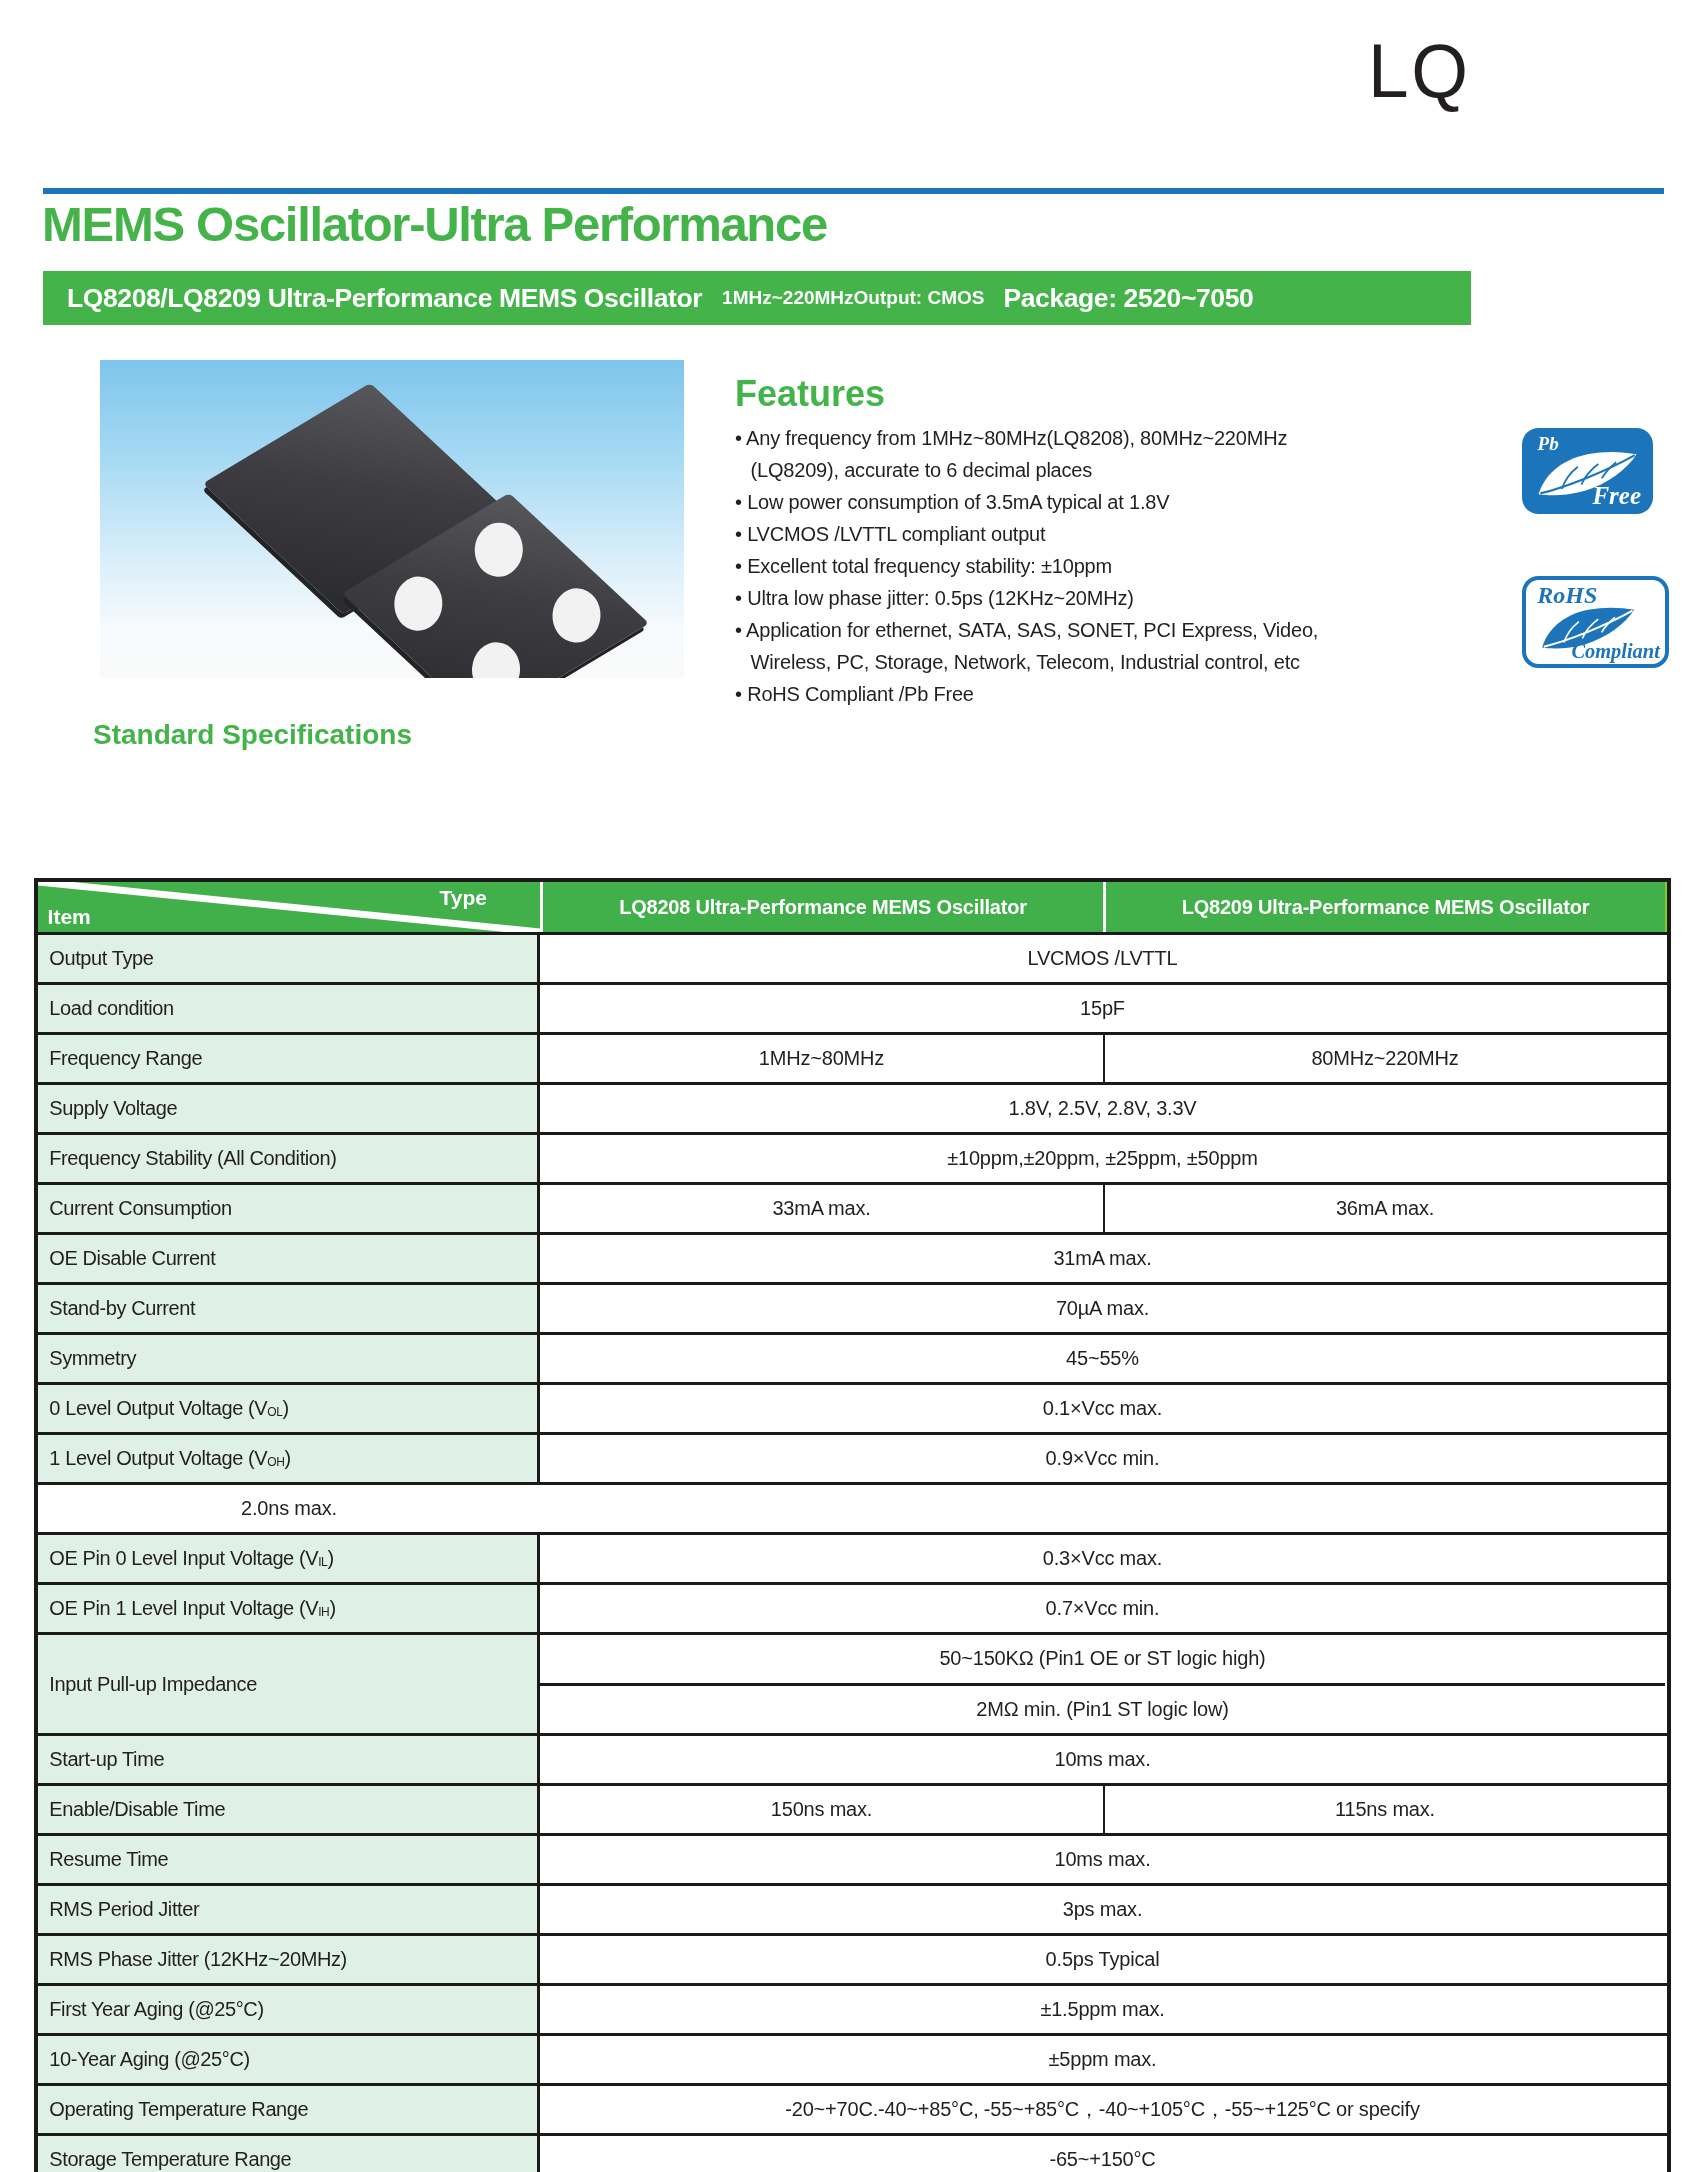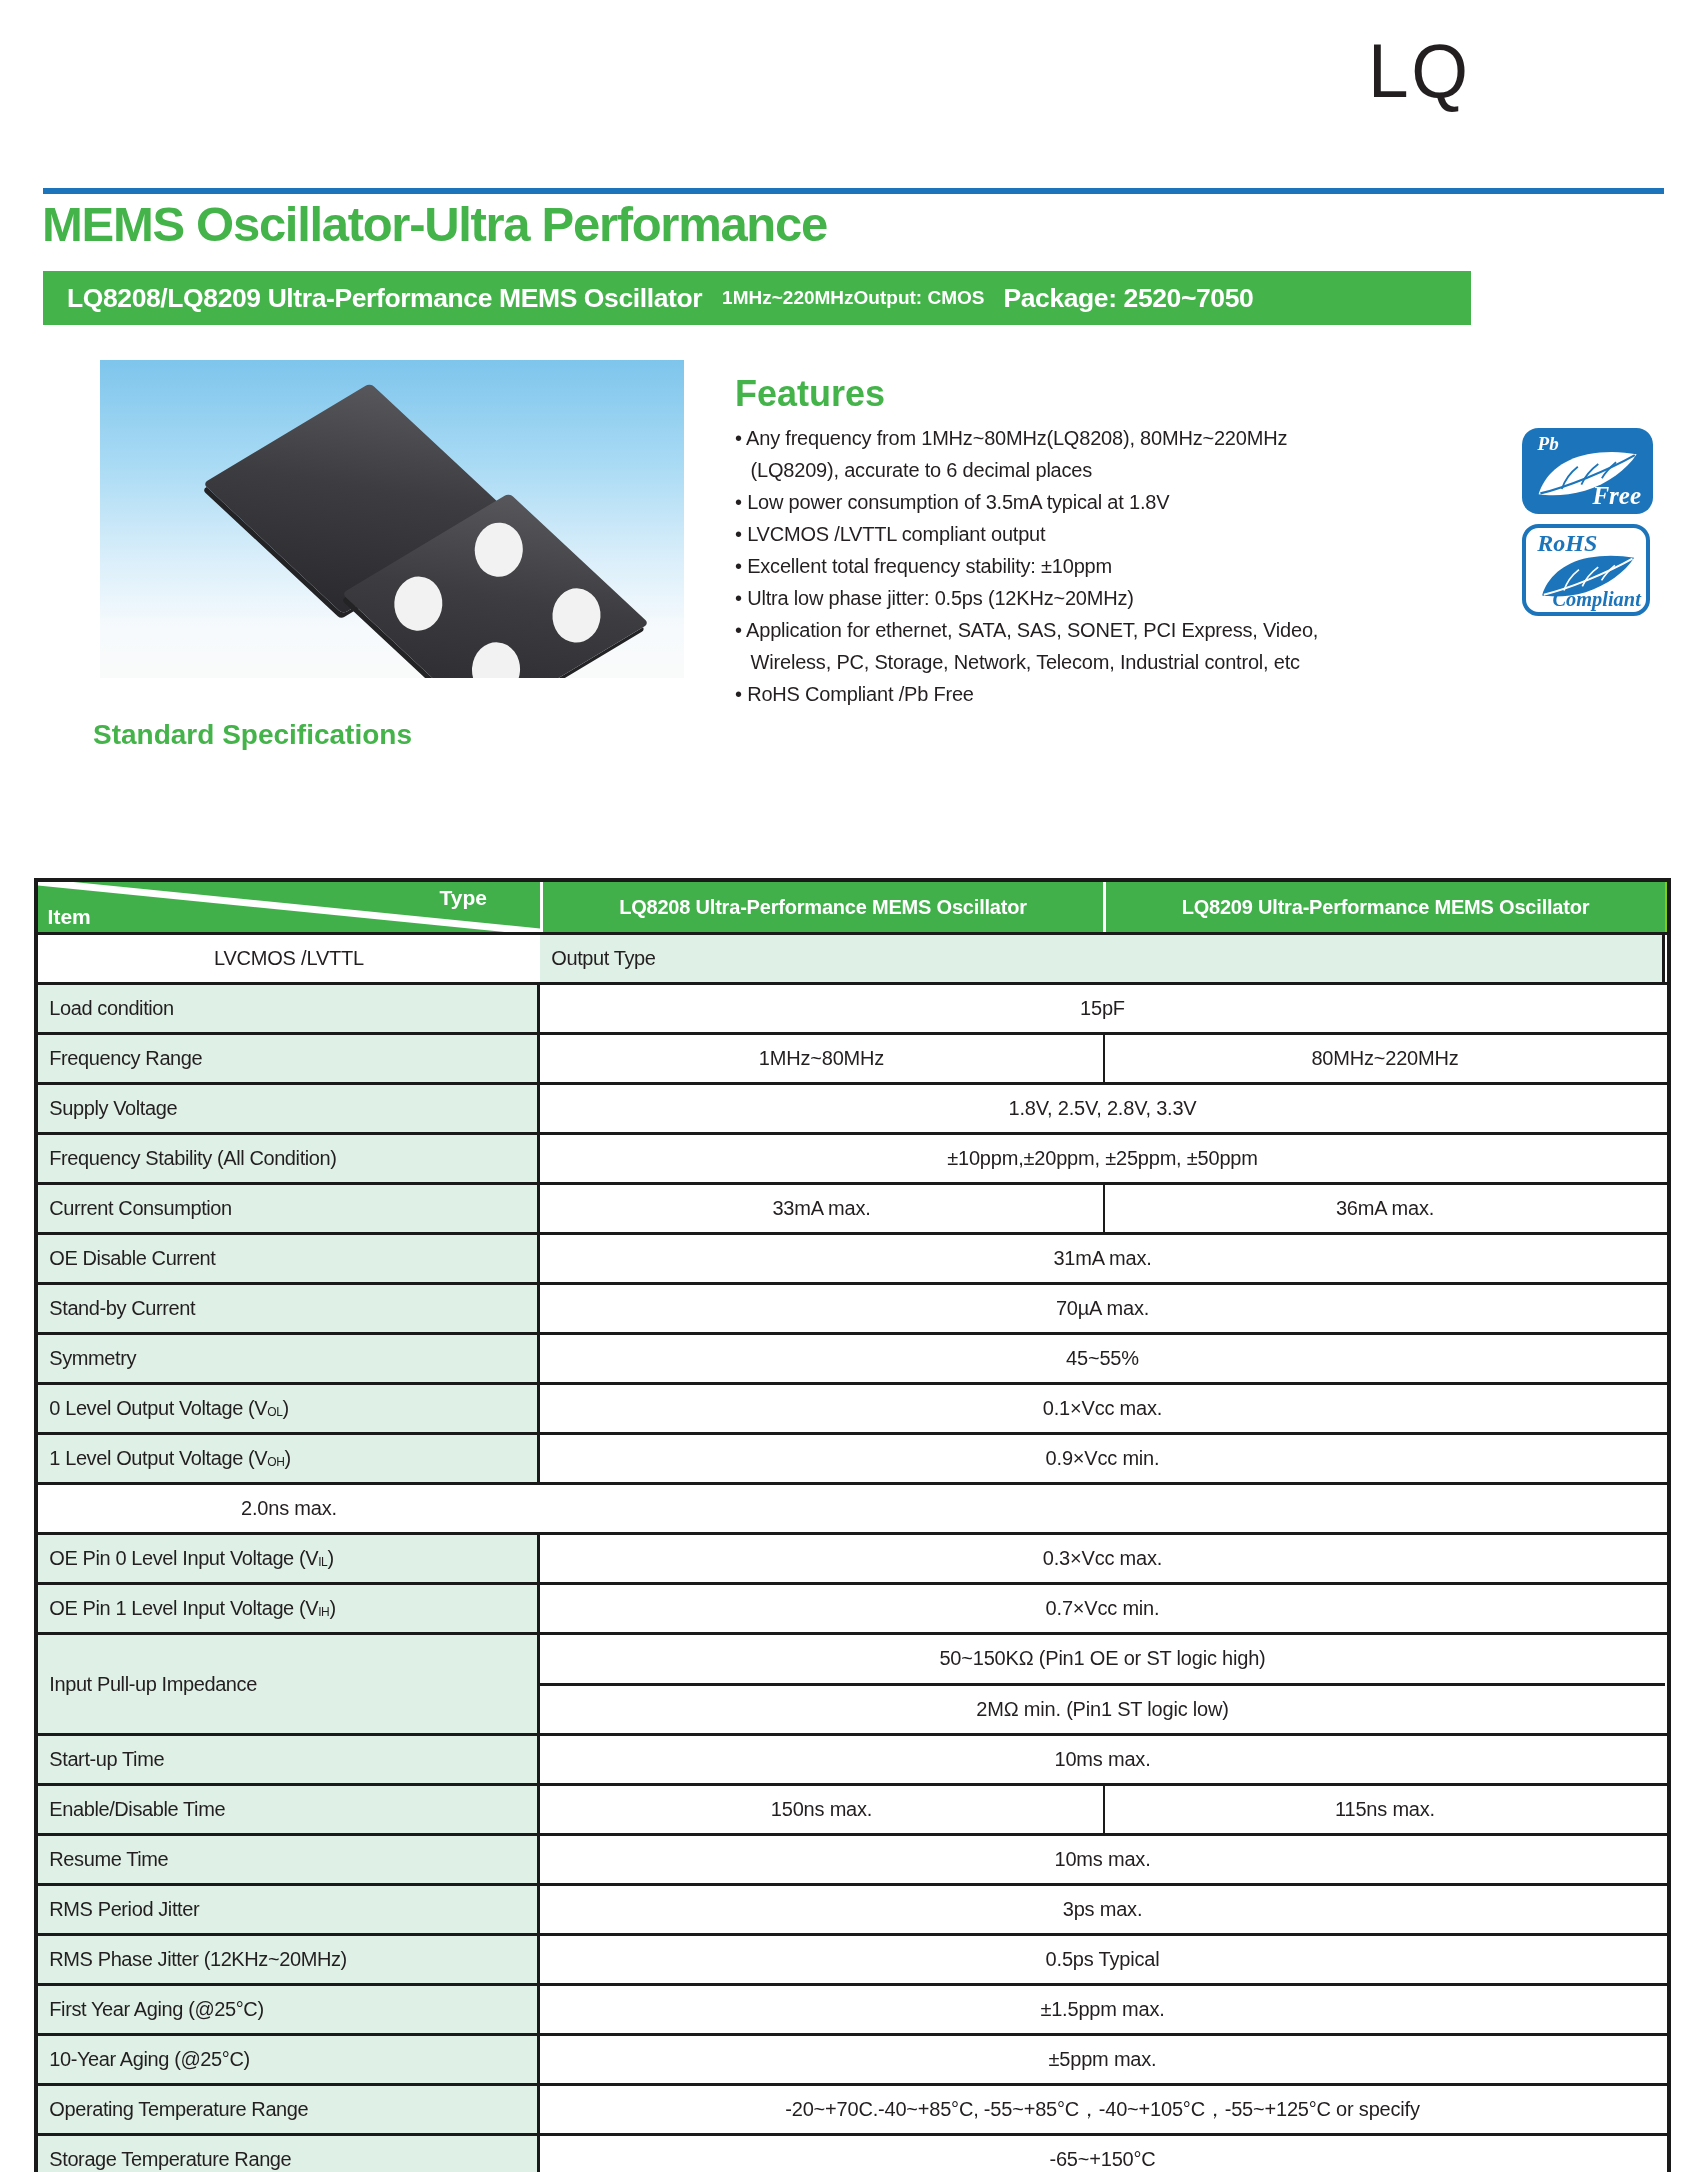--- a/index.html
+++ b/index.html
@@ -28,21 +28,21 @@
   .features-list{position:absolute;left:735px;top:422px;list-style:none;margin:0;padding:0;font-size:20px;line-height:32px;letter-spacing:-0.2px;white-space:nowrap;}
   .features-list li.b::before{content:"• ";}
   .features-list li.cont{padding-left:15.6px;}
 
   .badge{position:absolute;box-sizing:border-box;border-radius:16.5px;}
   .badge .bt{position:absolute;font-family:"Liberation Serif",serif;font-style:italic;font-weight:bold;}
   .badge-pb{left:1522px;top:428px;width:131px;height:86px;background:var(--blue,#1c75bb);color:#fff;}
   .badge-pb .t1{left:15.6px;top:5.2px;font-size:19px;}
   .badge-pb .t2{right:12px;bottom:4.3px;font-size:25px;}
   .badge-pb svg{position:absolute;left:12px;top:20px;width:109px;height:49px;color:#fff;}
-  .badge-rohs{left:1522px;top:524px;width:128px;height:92px;background:#fff;border:4.8px solid var(--blue,#1c75bb);color:var(--blue,#1c75bb);}
+  .badge-rohs{left:1522px;top:576px;width:147px;height:92px;background:#fff;border:4.8px solid var(--blue,#1c75bb);color:var(--blue,#1c75bb);}
   .badge-rohs .t1{left:11.3px;top:1.7px;font-size:24px;}
   .badge-rohs .t2{right:5.2px;bottom:0.9px;font-size:20.4px;}
   .badge-rohs svg{position:absolute;left:10.4px;top:23.5px;width:106px;height:46px;color:var(--blue,#1c75bb);}
 
   .specs-heading{position:absolute;left:93px;top:719px;font-size:28px;font-weight:bold;color:var(--green,#44b44a);}
 
   .spec-table{position:absolute;left:34px;top:878px;width:1637px;border:4.8px solid #1a1a1a;box-sizing:border-box;background:#fff;}
   .thead{display:grid;grid-template-columns:502px 563px 562px;height:50px;background:#84cc16;}
   .thead .hcell{background:var(--header_green,#41b04b);color:#fff;font-weight:bold;box-sizing:border-box;}
   .thead .corner{position:relative;}
@@ -128,24 +128,24 @@
         <line x1="0" y1="0" x2="100" y2="100" stroke="#ffffff" stroke-width="7" vector-effect="non-scaling-stroke"></line>
       </svg>
       <span class="type">Type</span>
       <span class="item">Item</span>
     </div>
     <div class="hcell colh">LQ8208 Ultra-Performance MEMS Oscillator</div>
     <div class="hcell colh">LQ8209 Ultra-Performance MEMS Oscillator</div>
   </div>
 
   <div class="row">
+    <div class="cell item">
+        <span class="lbl">Output Type</span>
+      </div>
     <div class="cell val">LVCMOS /LVTTL</div>
-    <div class="cell item">
-        <span class="lbl">Output Type</span>
-      </div>
   </div>
   <div class="row">
     <div class="cell item">
         <span class="lbl">Load condition</span>
       </div>
     <div class="cell val">15pF</div>
   </div>
   <div class="row split">
     <div class="cell item">
         <span class="lbl">Frequency Range</span>

